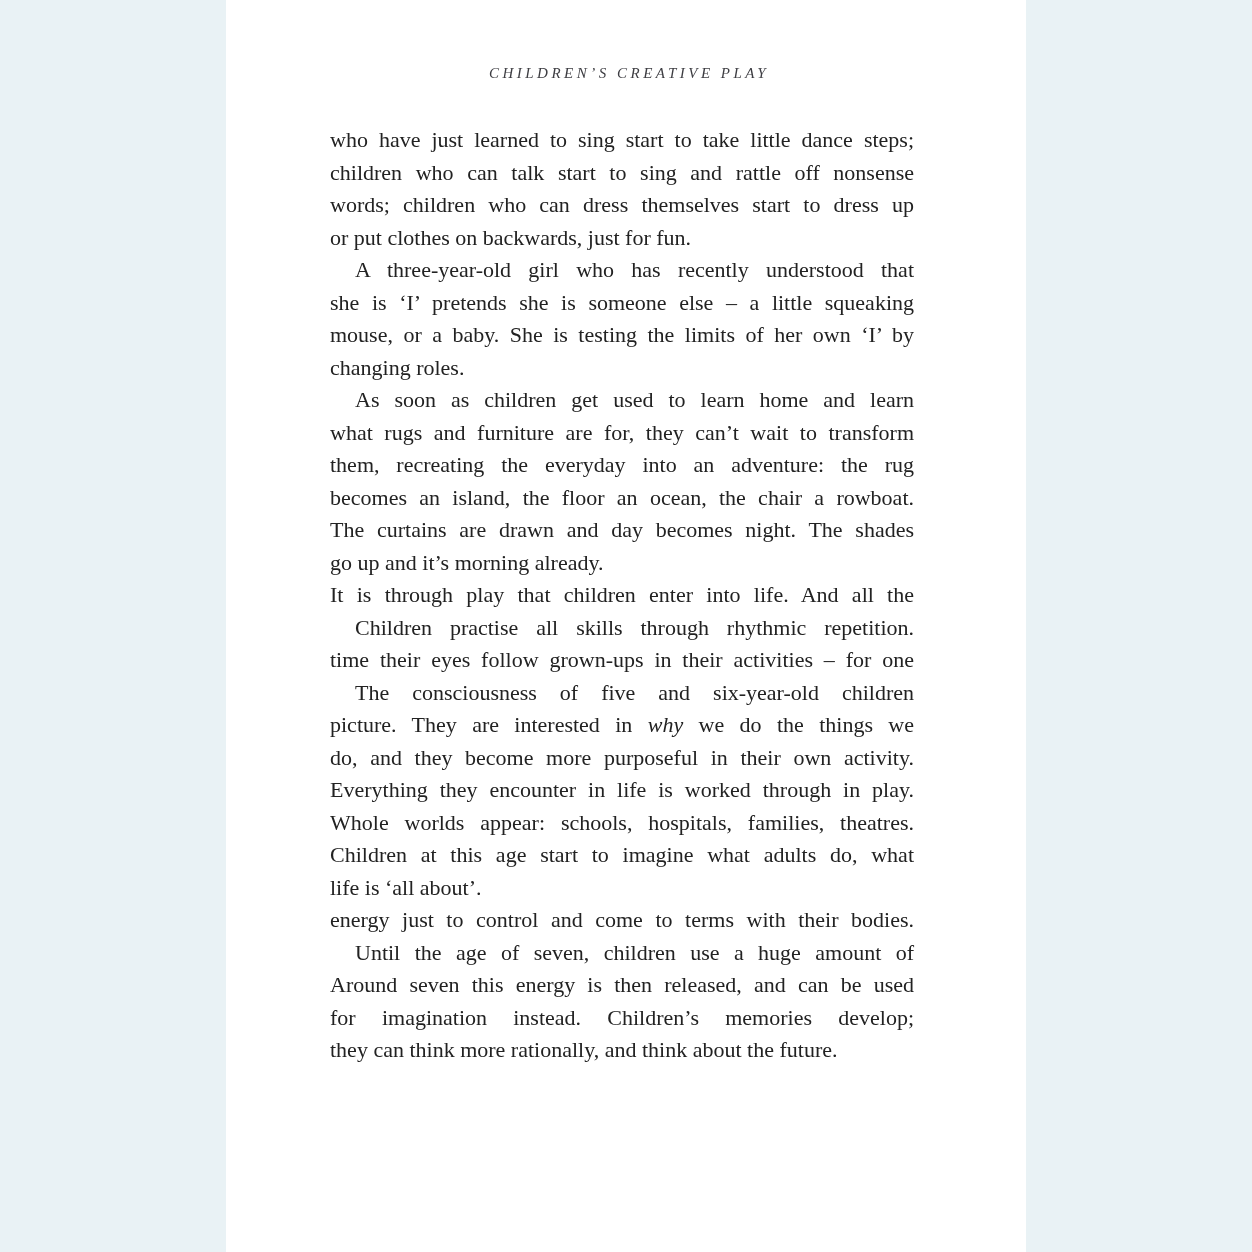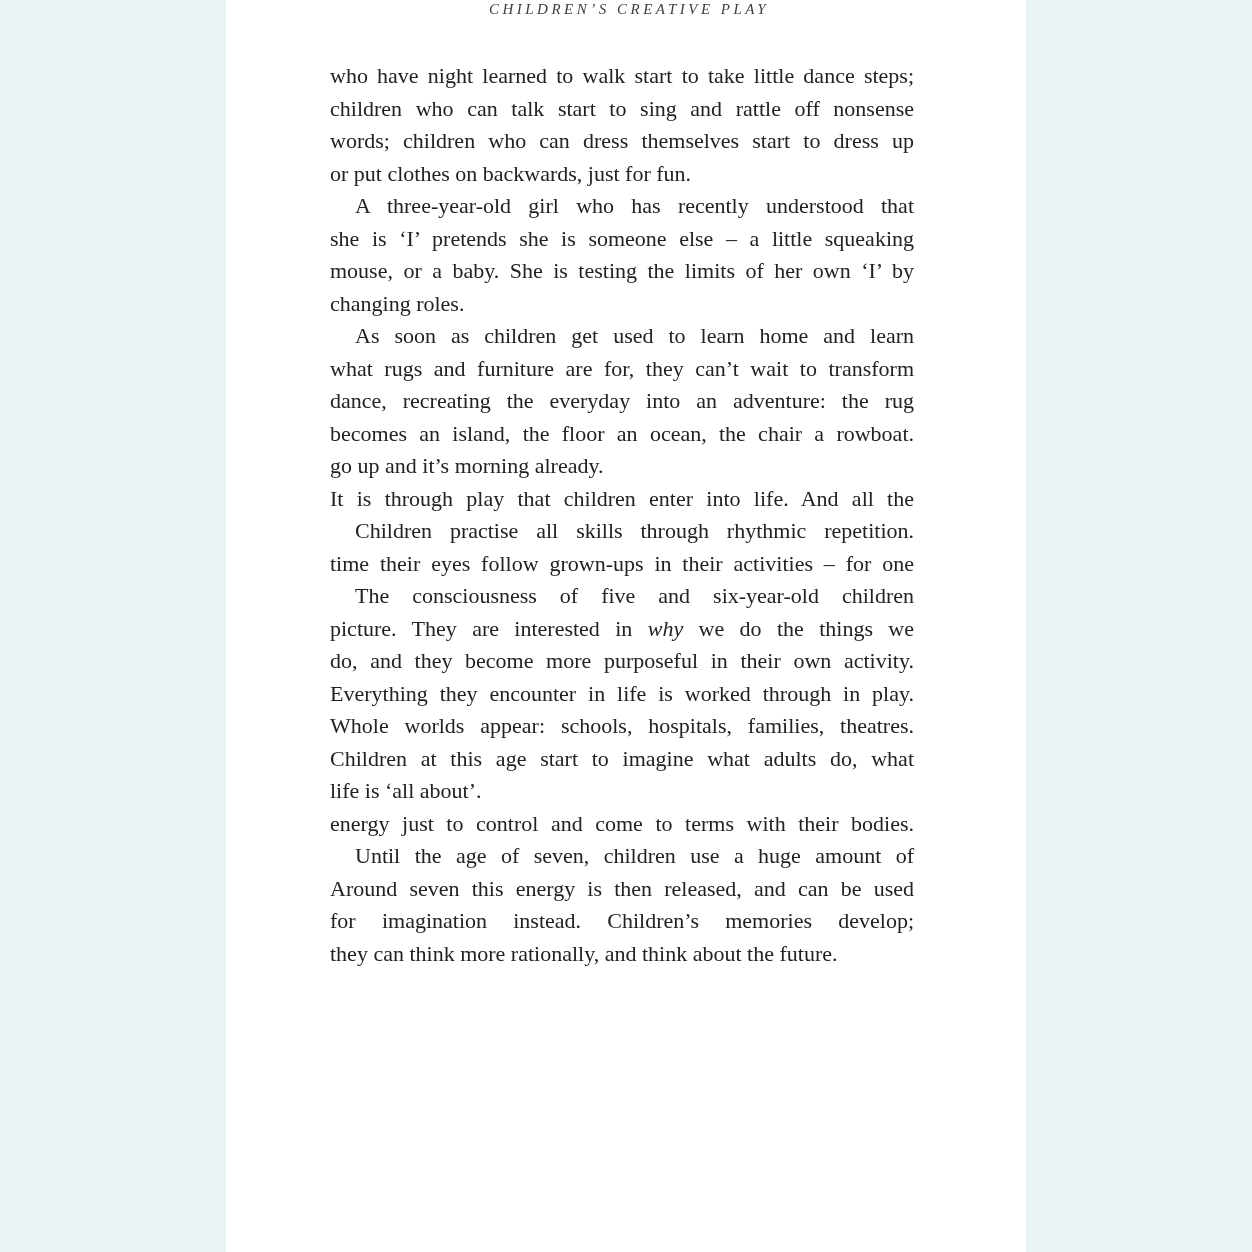--- a/index.html
+++ b/index.html
@@ -9,20 +9,21 @@
   body {
     background: var(--margin-bg, #e9f2f5);
     font-family: "Liberation Serif", "DejaVu Serif", serif;
   }
   .page {
     width: 800px;
     height: 1252px;
     margin: 0 auto;
     background: var(--page-bg, #ffffff);
     box-sizing: border-box;
+    padding-top: 64px;
     overflow: hidden;
   }
   .running-header {
     text-align: center;
     font-style: italic;
     font-size: 15px;
     letter-spacing: 3.5px;
     color: #3d3d42;
     line-height: 18px;
     padding-left: 6px; 
@@ -60,36 +61,37 @@
   }
 </style>
 </head>
 <body>
 
 <div class="page">
   <div class="running-header">CHILDREN’S CREATIVE PLAY</div>
 
   <div class="text-block">
       <div class="paragraph">
-        <div class="line"><span>who have night learned to walk start to take little dance steps;</span></div>
+        <div class="line"><span>who have just learned to sing start to take little dance steps;</span></div>
         <div class="line"><span>children who can talk start to sing and rattle off nonsense</span></div>
         <div class="line"><span>words; children who can dress themselves start to dress up</span></div>
         <div class="line last"><span>or put clothes on backwards, just for fun.</span></div>
       </div>
       <div class="paragraph">
         <div class="line indent"><span>A three-year-old girl who has recently understood that</span></div>
         <div class="line"><span>she is ‘I’ pretends she is someone else – a little squeaking</span></div>
         <div class="line"><span>mouse, or a baby. She is testing the limits of her own ‘I’ by</span></div>
         <div class="line last"><span>changing roles.</span></div>
       </div>
       <div class="paragraph">
         <div class="line indent"><span>As soon as children get used to learn home and learn</span></div>
         <div class="line"><span>what rugs and furniture are for, they can’t wait to transform</span></div>
-        <div class="line"><span>dance, recreating the everyday into an adventure: the rug</span></div>
+        <div class="line"><span>them, recreating the everyday into an adventure: the rug</span></div>
         <div class="line"><span>becomes an island, the floor an ocean, the chair a rowboat.</span></div>
+        <div class="line"><span>The curtains are drawn and day becomes night. The shades</span></div>
         <div class="line last"><span>go up and it’s morning already.</span></div>
       </div>
       <div class="paragraph">
         <div class="line"><span>It is through play that children enter into life. And all the</span></div>
         <div class="line indent"><span>Children practise all skills through rhythmic repetition.</span></div>
         <div class="line"><span>time their eyes follow grown-ups in their activities – for one</span></div>
       </div>
       <div class="paragraph">
         <div class="line indent"><span>The consciousness of five and six-year-old children</span></div>
         <div class="line"><span>picture. They are interested in </span><span class="em">why</span><span> we do the things we</span></div>

